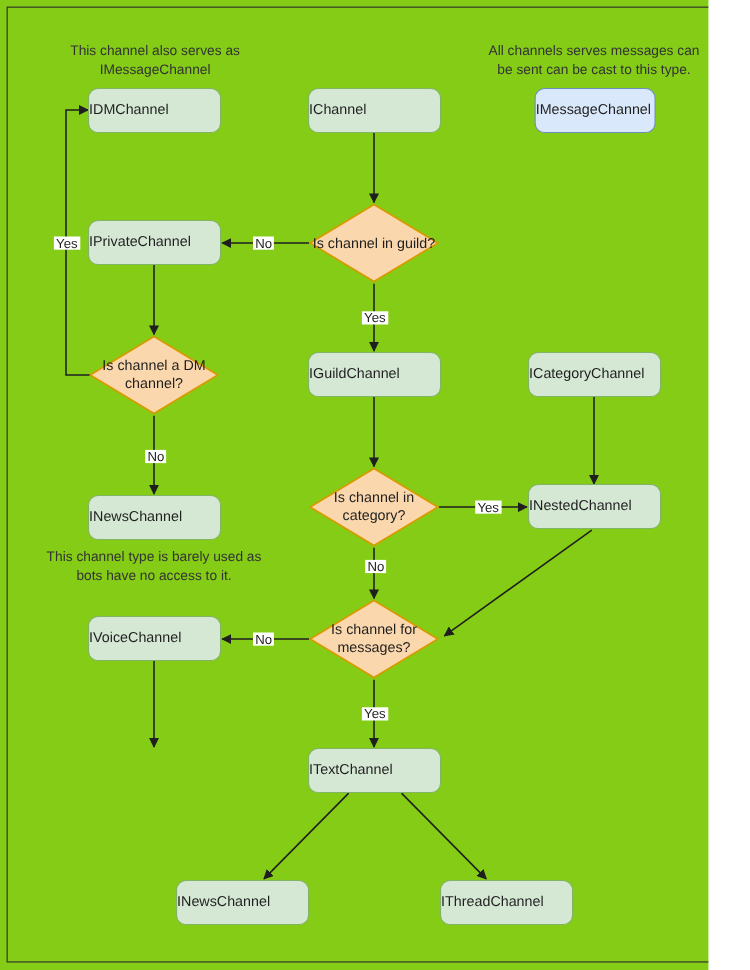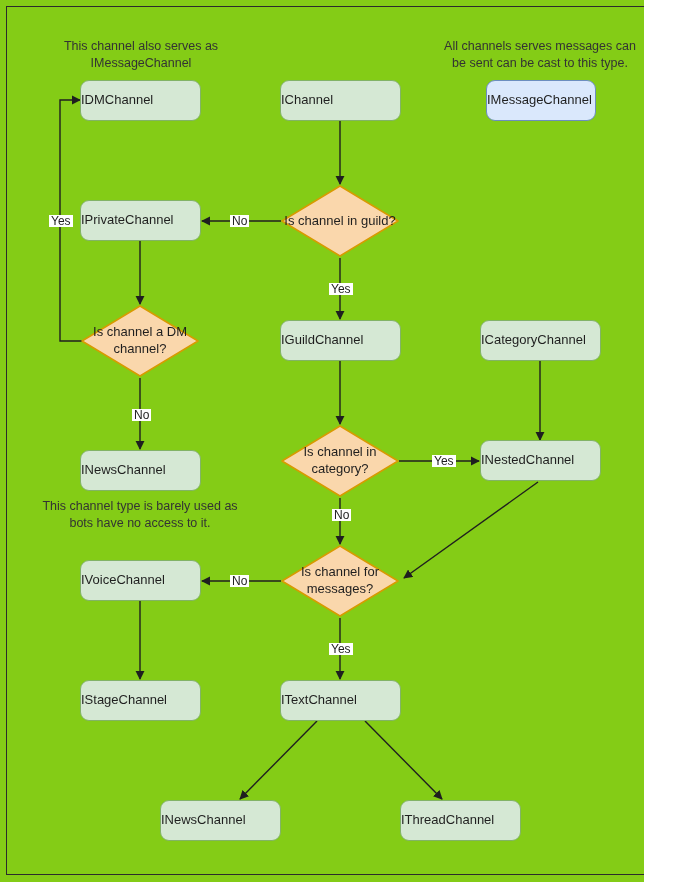--- a/index.html
+++ b/index.html
@@ -177,23 +177,20 @@
   </div>
 
   <div class="node box" style="left:480px; top:440px; width:121px; height:41px;">
     <span>INestedChannel</span>
   </div>
 
   <div class="node box" style="left:80px; top:560px; width:121px; height:41px;">
     <span>IVoiceChannel</span>
   </div>
 
-  <div class="node box" style="left:80px; top:680px; width:121px; height:41px;">
-    <span>IStageChannel</span>
-  </div>
 
   <div class="node box" style="left:280px; top:680px; width:121px; height:41px;">
     <span>ITextChannel</span>
   </div>
 
   <div class="node box" style="left:160px; top:800px; width:121px; height:41px;">
     <span>INewsChannel</span>
   </div>
 
   <div class="node box" style="left:400px; top:800px; width:121px; height:41px;">

